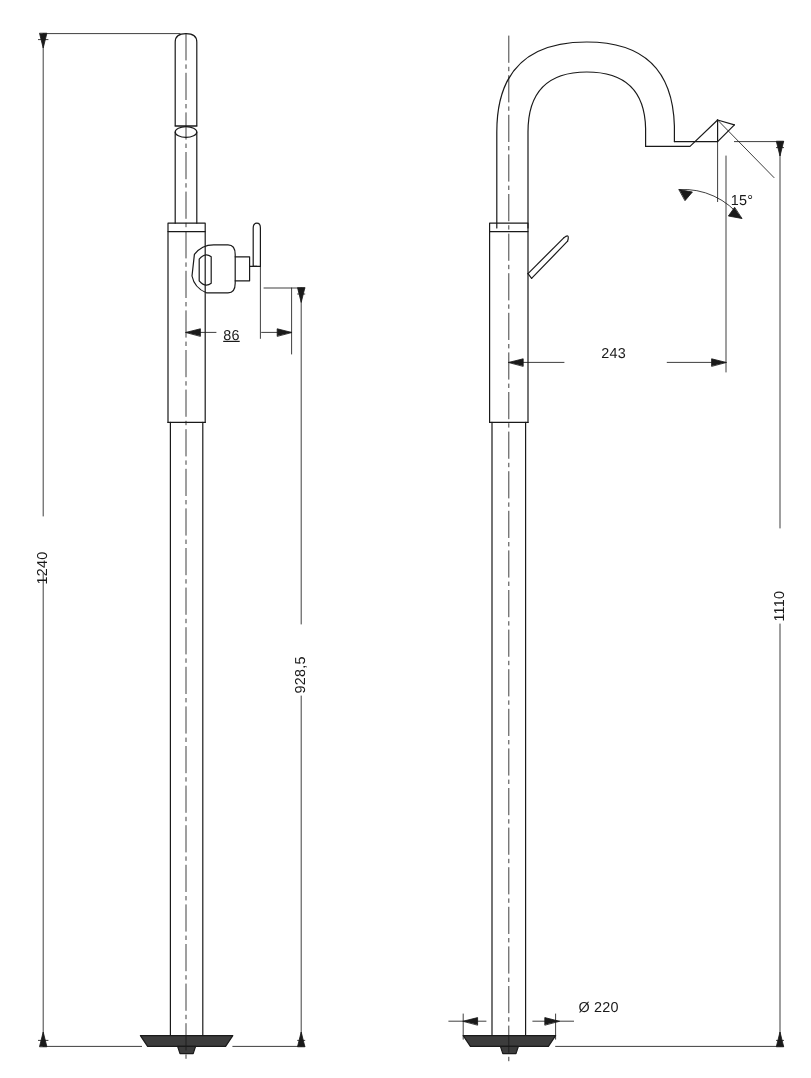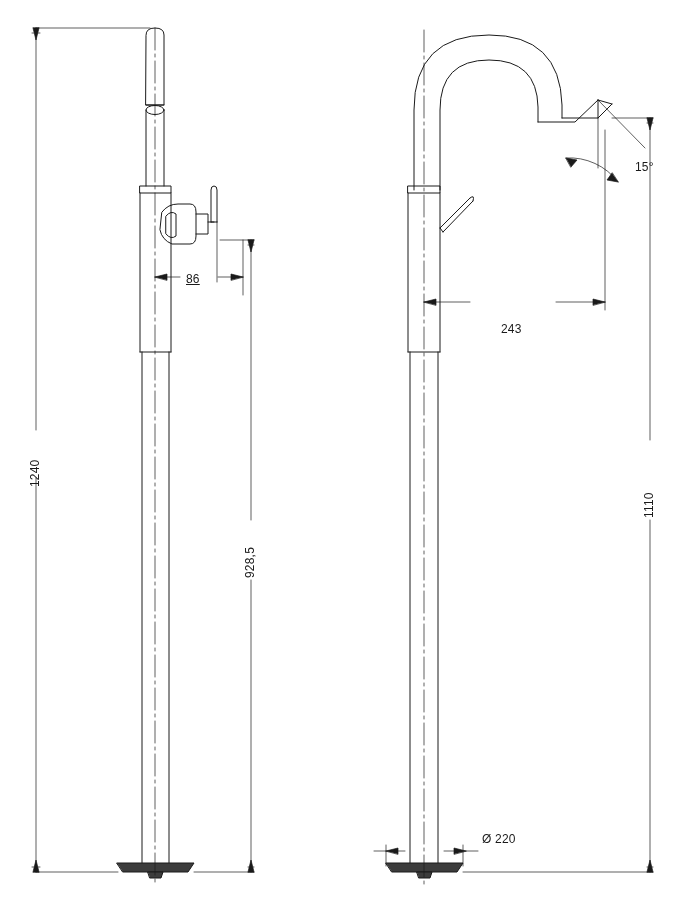--- a/index.html
+++ b/index.html
@@ -179,21 +179,21 @@
 
     </g>
   </svg>
 
   <div class="dim-label rot90" style="left:28px; top:487px;">1240</div>
 
   <div class="dim-label" style="left:186px; top:272px;text-decoration:underline;">86</div>
 
   <div class="dim-label rot90" style="left:243px; top:578px;">928,5</div>
 
-  <div class="dim-label" style="left:501px; top:287px;margin-top:35px;">243</div>
+  <div class="dim-label" style="left:501px; top:287px;">243</div>
 
   <div class="dim-label rot90" style="left:642px; top:518px;">1110</div>
 
-  <div class="dim-label" style="left:609px; top:160px;margin-left:26px;">15°</div>
+  <div class="dim-label" style="left:609px; top:160px;">15°</div>
 
   <div class="dim-label" style="left:482px; top:832px;">Ø 220</div>
 
 </div>
 
 </body></html>

